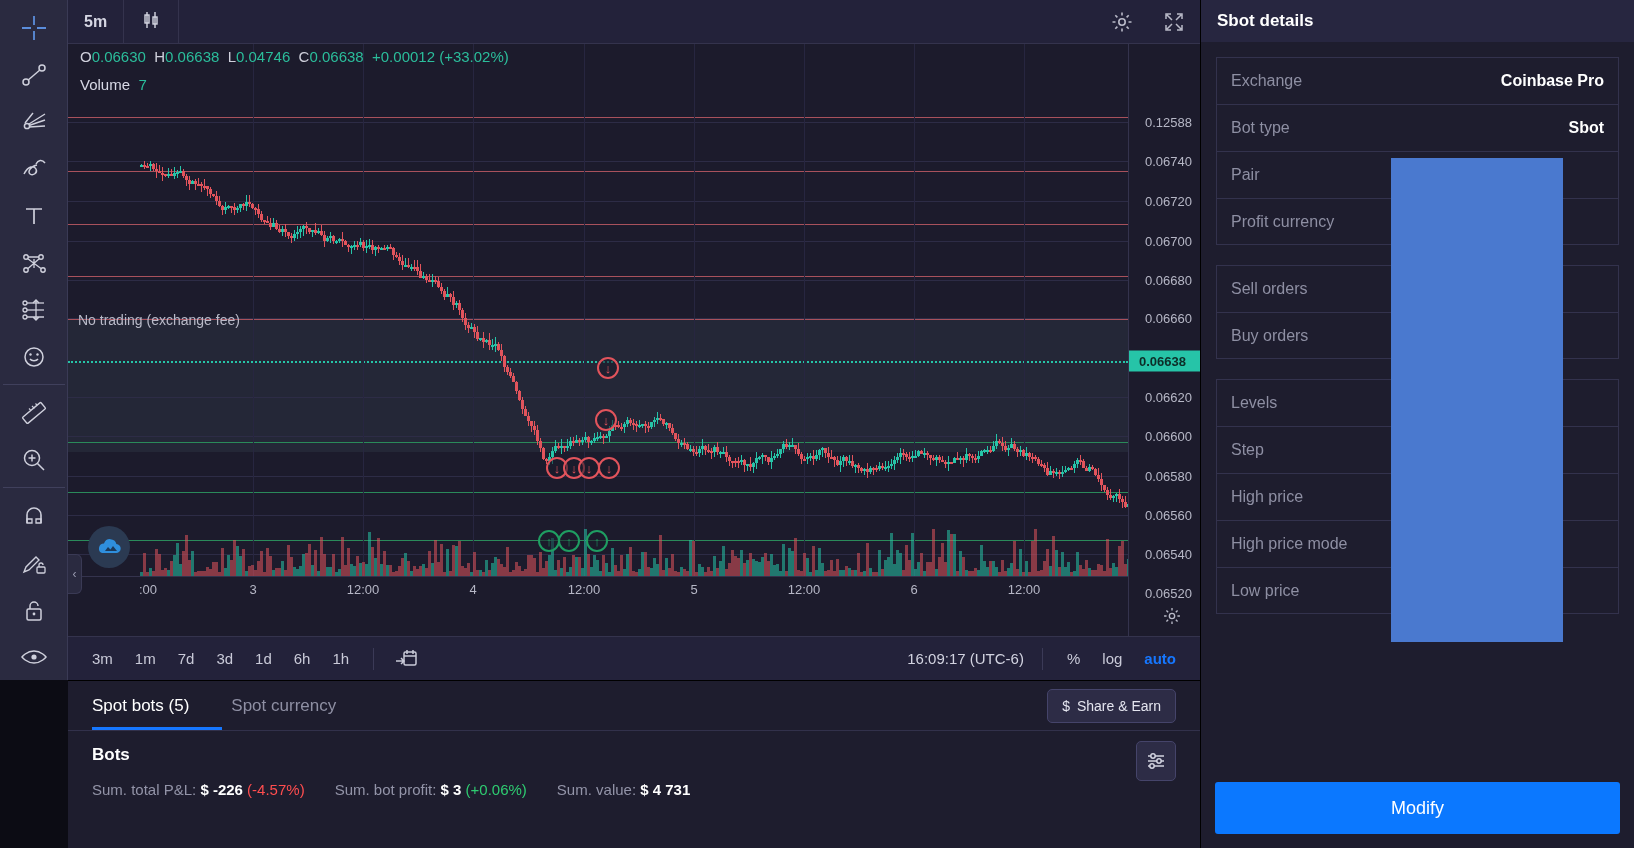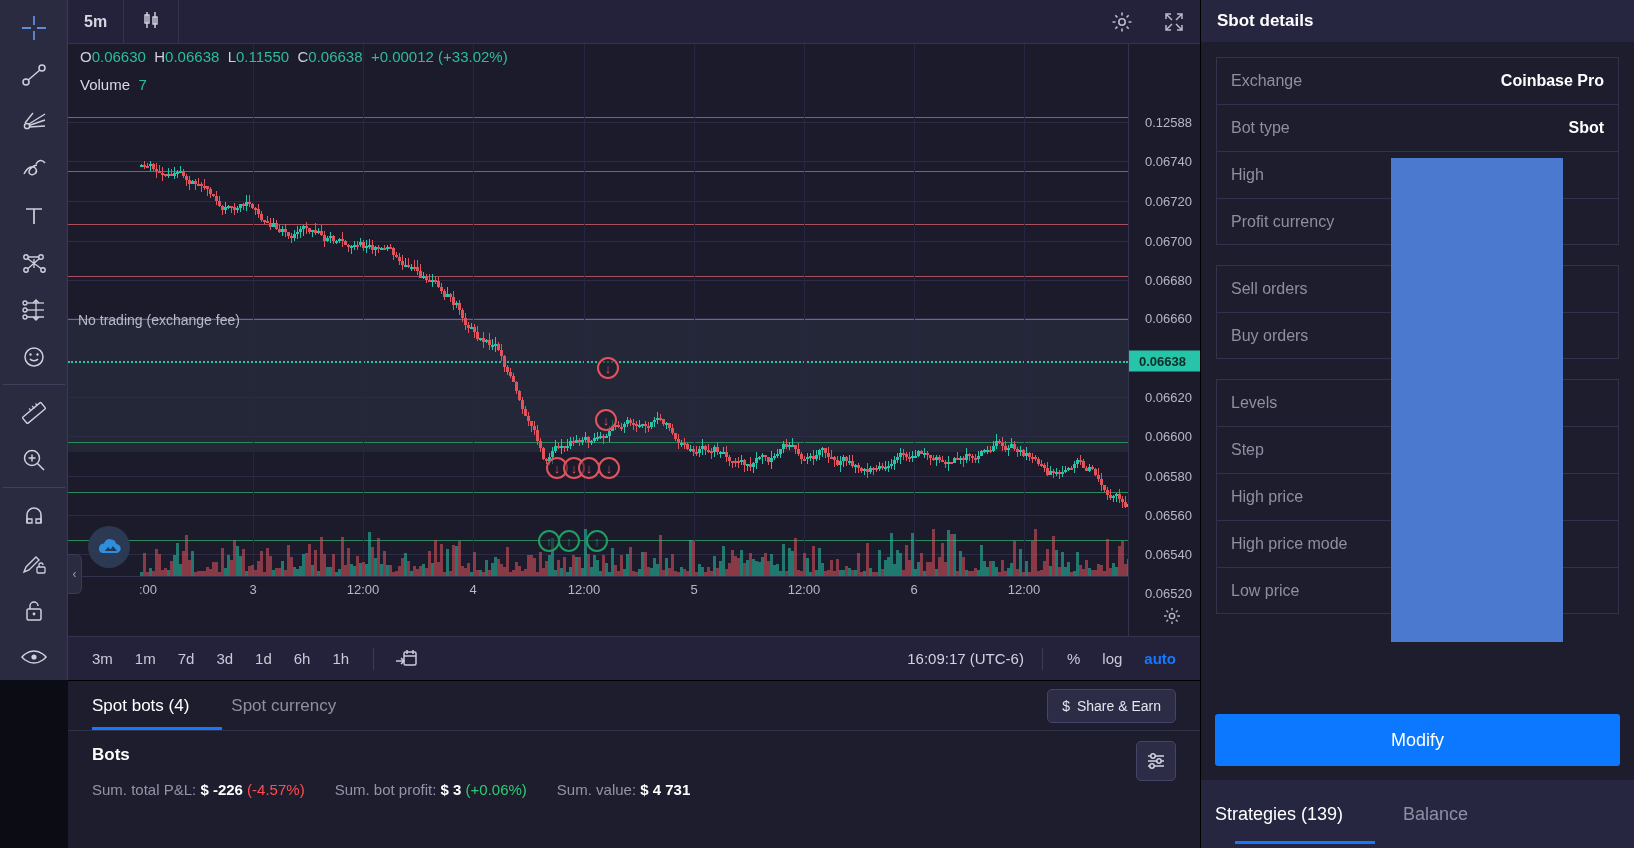--- a/index.html
+++ b/index.html
@@ -1439,21 +1439,21 @@
               <span class="arrow">↑</span>
             </div>
             <div class="marker buy" style="left:529px;top:497px;">
               <span class="arrow">↑</span>
             </div>
           </div>
 
         <div class="legend-ohlc">
           <span class="lbl">O</span><span class="v">0.06630</span>
           &nbsp;<span class="lbl">H</span><span class="v">0.06638</span>
-          &nbsp;<span class="lbl">L</span><span class="v">0.11550</span>
+          &nbsp;<span class="lbl">L</span><span class="v">0.04746</span>
           &nbsp;<span class="lbl">C</span><span class="v">0.06638</span>
           &nbsp;<span class="v">+0.00012</span>
           <span class="v">(+33.02%)</span>
         </div>
         <div class="legend-vol">
           <span>Volume</span>
           &nbsp;<span class="vv">7</span>
         </div>
         <div class="no-trading">No trading (exchange fee)</div>
 
@@ -1523,21 +1523,21 @@
           <div class="bb-sep"></div>
           <div class="bb-opt">%</div>
           <div class="bb-opt">log</div>
           <div class="bb-opt accent">auto</div>
         </div>
       </div>
     </div>
 
     <div class="bottom-panel">
       <div class="bp-tabs">
-        <div class="bp-tab active">Spot bots (4)</div>
+        <div class="bp-tab active">Spot bots (5)</div>
         <div class="bp-tab">Spot currency</div>
         <div class="share-btn">
           <span>$</span>
           <span>Share &amp; Earn</span>
         </div>
       </div>
       <div class="bp-body">
         <div class="bp-title">Bots</div>
         <div class="bp-stats">
           <div>
@@ -1576,21 +1576,21 @@
       <div class="rs-group">
         <div class="rs-row">
           <span class="rs-key">Exchange</span>
           <span class="rs-val">Coinbase Pro</span>
         </div>
         <div class="rs-row">
           <span class="rs-key">Bot type</span>
           <span class="rs-val">Sbot</span>
         </div>
         <div class="rs-row">
-          <span class="rs-key">High</span>
+          <span class="rs-key">Pair</span>
           <span class="rs-val"></span>
         </div>
         <div class="rs-row">
           <span class="rs-key">Profit currency</span>
           <span class="rs-val"></span>
         </div>
       </div>
       <div class="rs-group">
         <div class="rs-row">
           <span class="rs-key">Sell orders</span>
@@ -1621,19 +1621,15 @@
         <div class="rs-row">
           <span class="rs-key">Low price</span>
           <span class="rs-val"></span>
         </div>
       </div>
     </div>
     <div class="blue-overlay"></div>
     <div class="rs-footer">
       <button class="modify-btn">Modify</button>
     </div>
-    <div class="rs-tabs">
-      <div class="rs-tab active">Strategies (139)</div>
-      <div class="rs-tab">Balance</div>
-    </div>
   </div>
 
 </div>
 
 </body></html>

